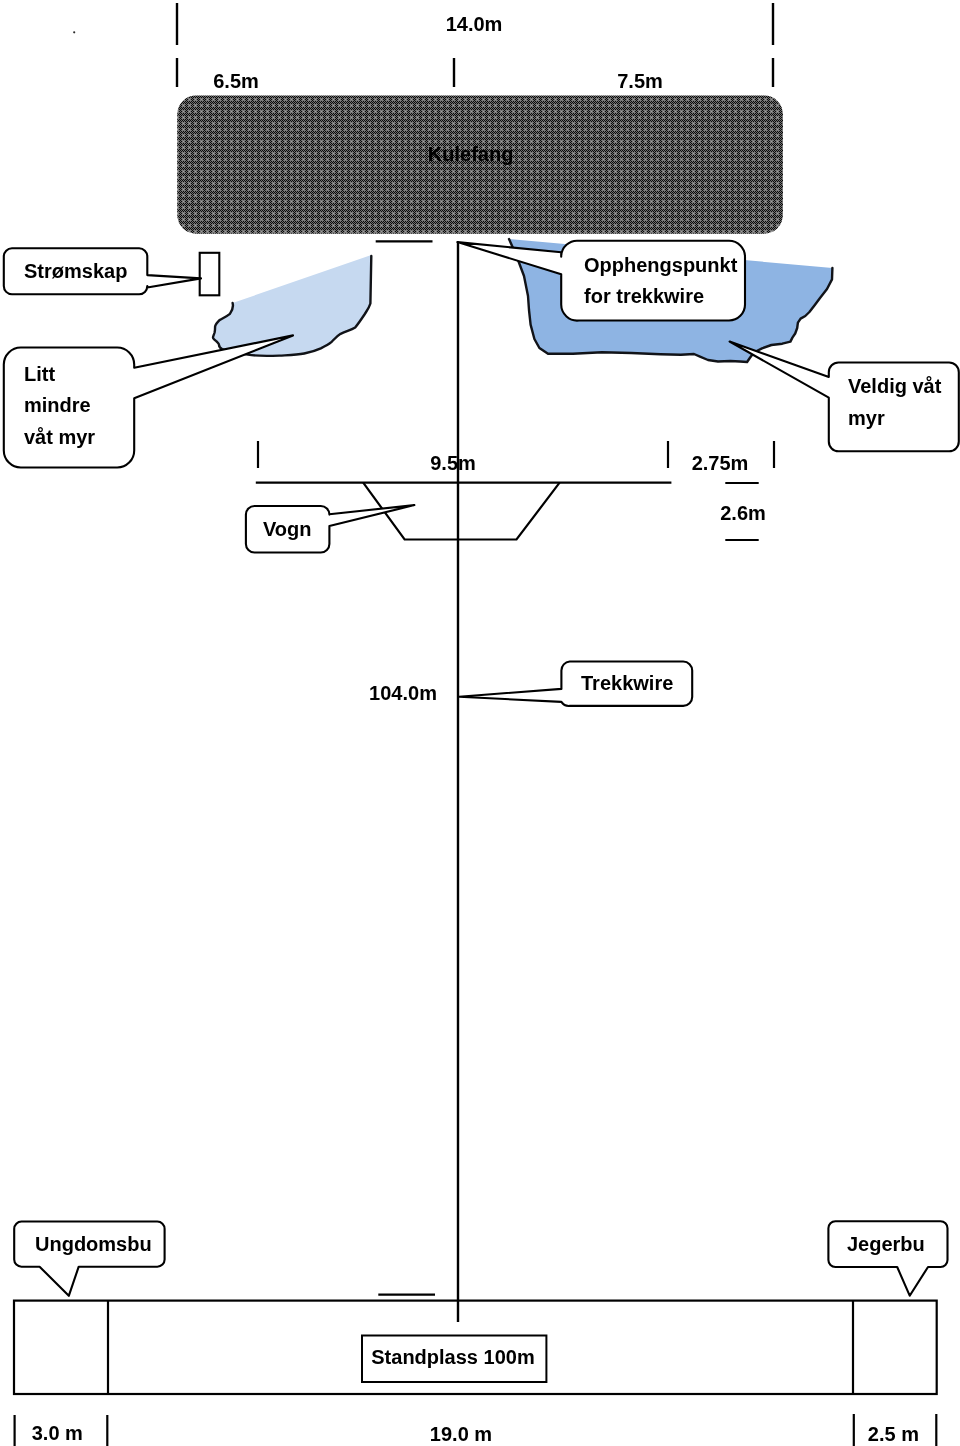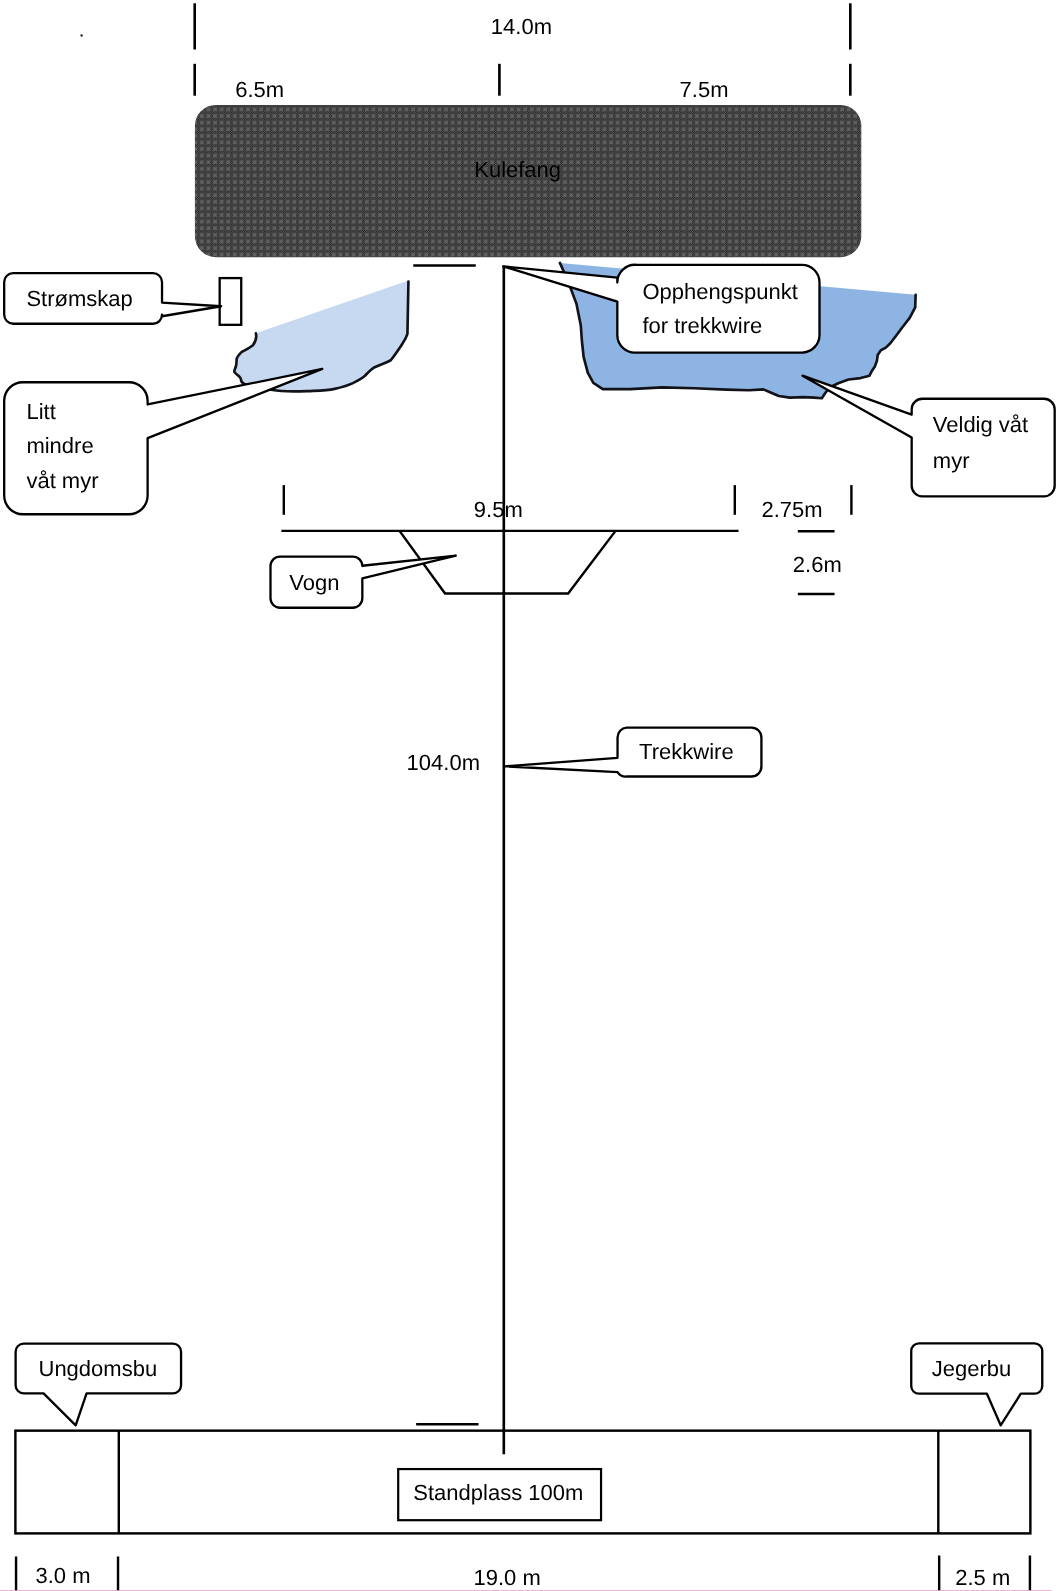--- a/index.html
+++ b/index.html
@@ -1,20 +1,20 @@
 <!DOCTYPE html>
 <html><head>
 <meta charset="utf-8">
 <style>
   html,body{margin:0;padding:0;background:#ffffff;}
   body{width:960px;height:1446px;overflow:hidden;
        font-family:"Liberation Sans", sans-serif;}
-  #stage{position:relative;width:956px;height:1446px;background:#ec4899;
+  #stage{position:relative;width:956px;height:1446px;background:#d946ef;
          -webkit-font-smoothing:antialiased;
-         will-change:transform;transform:translateZ(0);}
+         will-change:transform;transform:translateZ(0);font-weight:bold;}
   svg{display:block;}
   .lbl{font-family:"Liberation Sans", sans-serif;fill:#000;font-size:20px;}
   .dim{font-family:"Liberation Sans", sans-serif;fill:#000;font-size:20px;}
   .cal{fill:#ffffff;stroke:#000000;stroke-width:2.1;stroke-linejoin:round;}
 </style>
 </head>
 <body>
 
 <div id="stage">
 <svg width="960" height="1446" viewBox="0 0 960 1446" xmlns="http://www.w3.org/2000/svg">

